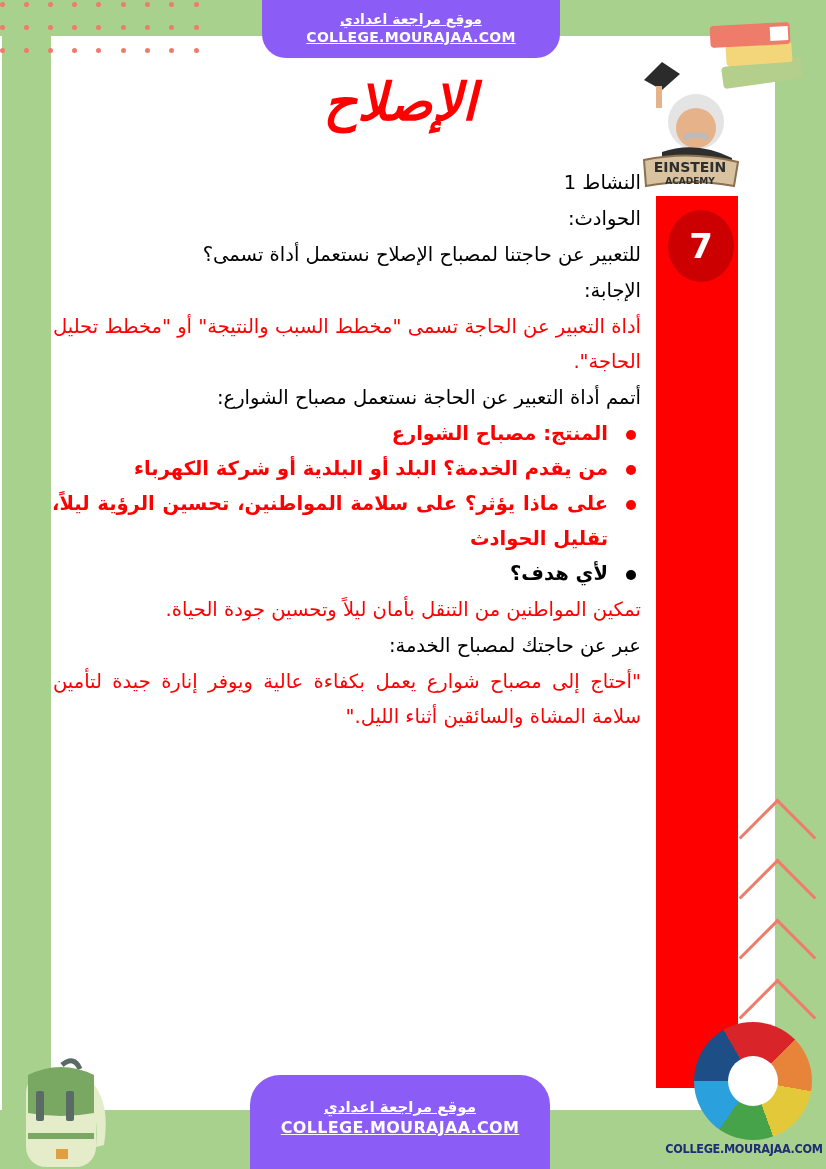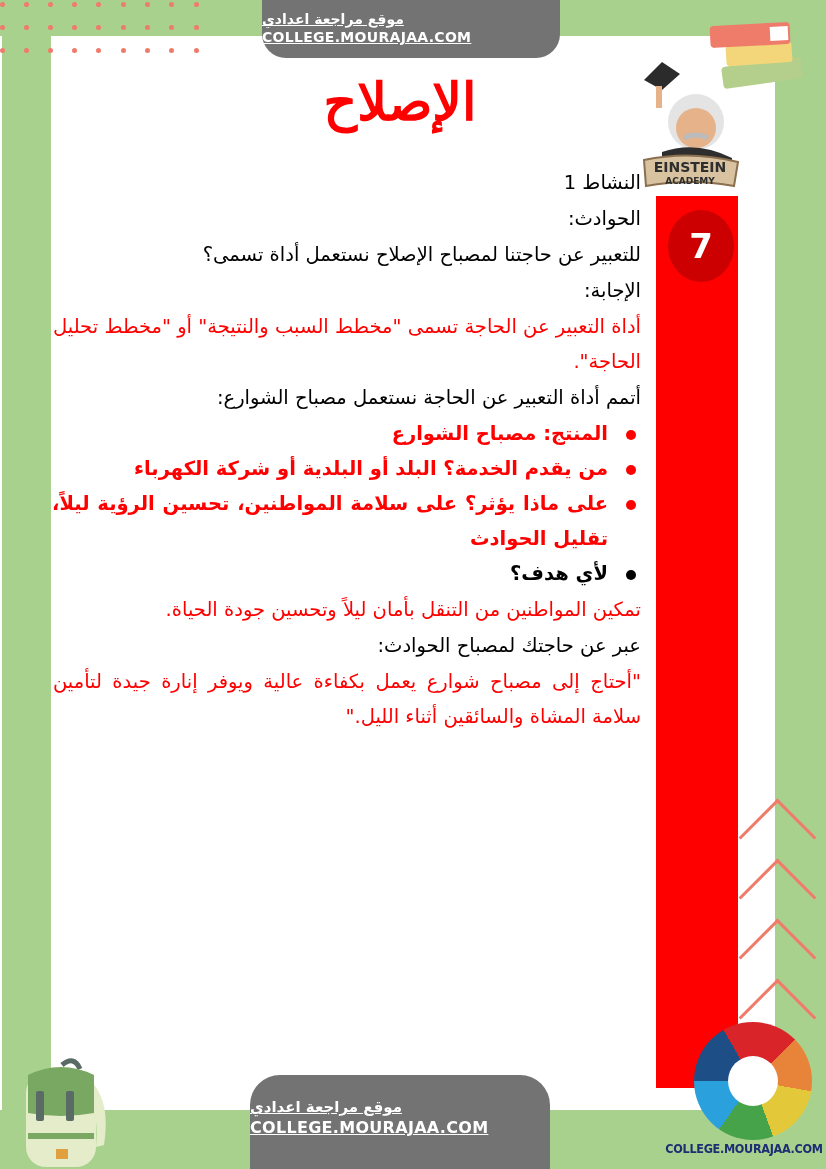--- a/index.html
+++ b/index.html
@@ -3,29 +3,29 @@
   <meta charset="utf-8">
   <style>
     html, body { margin:0; padding:0; }
     body { width:826px; height:1169px; position:relative; overflow:hidden; background:#ffffff; font-family:"DejaVu Sans", sans-serif; }
     .green { background:#a9d18e; position:absolute; }
     #top-band { left:0; top:0; width:826px; height:36px; }
     #left-bar { left:2px; top:0; width:49px; height:1110px; }
     #right-bar { left:775px; top:0; width:51px; height:1169px; }
     #bottom-band { left:0; top:1110px; width:826px; height:59px; }
     .dot { position:absolute; width:5px; height:5px; border-radius:50%; background:#ef7b6b; }
-    .site-pill { position:absolute; background:#737373; border-radius:28px; color:#fff; text-align:left; }
+    .site-pill { position:absolute; background:#8b5cf6; border-radius:28px; color:#fff; text-align:center; }
     #top-pill { left:262px; top:0; width:298px; height:58px; border-radius:0 0 24px 24px; }
     #bottom-pill { left:250px; top:1075px; width:300px; height:94px; border-radius:30px 30px 0 0; }
     .site-ar { font-size:14px; font-weight:bold; text-decoration:underline; line-height:18px; direction:rtl; }
     .site-en { font-size:14px; font-weight:bold; text-decoration:underline; line-height:18px; letter-spacing:0.3px; }
     #top-pill .site-ar { margin-top:10px; }
     #bottom-pill .site-ar { margin-top:22px; font-size:15px; line-height:20px; }
     #bottom-pill .site-en { font-size:16px; line-height:22px; }
-    #title { position:absolute; left:300px; top:62px; width:200px; height:80px; color:#ff0000; font-family:"DejaVu Serif", serif; font-size:52px; font-weight:bold; text-align:center; direction:rtl; line-height:80px; }
+    #title { position:absolute; left:300px; top:62px; width:200px; height:80px; color:#ff0000; font-family:"DejaVu Serif", serif; font-size:52px; font-weight:bold; text-align:center; direction:rtl; line-height:80px; font-style:italic; }
     #red-stripe { position:absolute; left:656px; top:196px; width:82px; height:892px; background:#ff0000; }
     #page-badge { position:absolute; left:668px; top:210px; width:66px; height:72px; border-radius:50%; background:#cc0000; color:#fff; font-size:34px; font-weight:bold; text-align:center; line-height:72px; }
     #content { position:absolute; left:52px; top:164px; width:590px; direction:rtl; text-align:justify; font-family:"DejaVu Sans", sans-serif; font-size:19.5px; line-height:35px; color:#000; }
     #content p { margin:1px; }
     .red { color:#ff0000; }
     #content ul { margin:0; padding:0 0 0 0; list-style:none;font-weight:bold; }
     #content li { position:relative; padding-right:34px; }
     #content li::before { content:""; position:absolute; right:6px; top:14px; width:10px; height:10px; border-radius:50%; background:currentColor; }
     #content li.dark::before { background:#000; }
     .chev { position:absolute; width:52px; height:52px; border-left:3px solid #ef7b6b; border-top:3px solid #ef7b6b; transform:rotate(45deg); }
@@ -117,21 +117,21 @@
   <p>الإجابة:</p>
   <p class="red">أداة التعبير عن الحاجة تسمى "مخطط السبب والنتيجة" أو "مخطط تحليل الحاجة".</p>
   <p>أتمم أداة التعبير عن الحاجة نستعمل مصباح الشوارع:</p>
   <ul>
     <li class="red">المنتج: مصباح الشوارع</li>
     <li class="red">من يقدم الخدمة؟ البلد أو البلدية أو شركة الكهرباء</li>
     <li class="red">على ماذا يؤثر؟ على سلامة المواطنين، تحسين الرؤية ليلاً، تقليل الحوادث</li>
     <li class="dark">لأي هدف؟</li>
   </ul>
   <p class="red">تمكين المواطنين من التنقل بأمان ليلاً وتحسين جودة الحياة.</p>
-  <p>عبر عن حاجتك لمصباح الحوادث:</p>
+  <p>عبر عن حاجتك لمصباح الخدمة:</p>
   <p class="red">"أحتاج إلى مصباح شوارع يعمل بكفاءة عالية ويوفر إنارة جيدة لتأمين سلامة المشاة والسائقين أثناء الليل."</p>
 </div>
 
 <svg id="backpack" viewBox="0 0 90 114">
   <path d="M46 10 Q58 0 64 14" stroke="#5a6b66" stroke-width="5" fill="none"></path>
   <path d="M68 20 Q96 40 88 90 L80 92 Q84 50 64 30 Z" fill="#e5ecc9"></path>
   <rect x="10" y="18" width="70" height="94" rx="20" fill="#e5ecc9"></rect>
   <path d="M12 20 Q45 4 78 20 L78 58 Q45 64 12 58 Z" fill="#79a862"></path>
   <rect x="20" y="36" width="8" height="30" rx="2" fill="#5a6b66"></rect>
   <rect x="50" y="36" width="8" height="30" rx="2" fill="#5a6b66"></rect>

